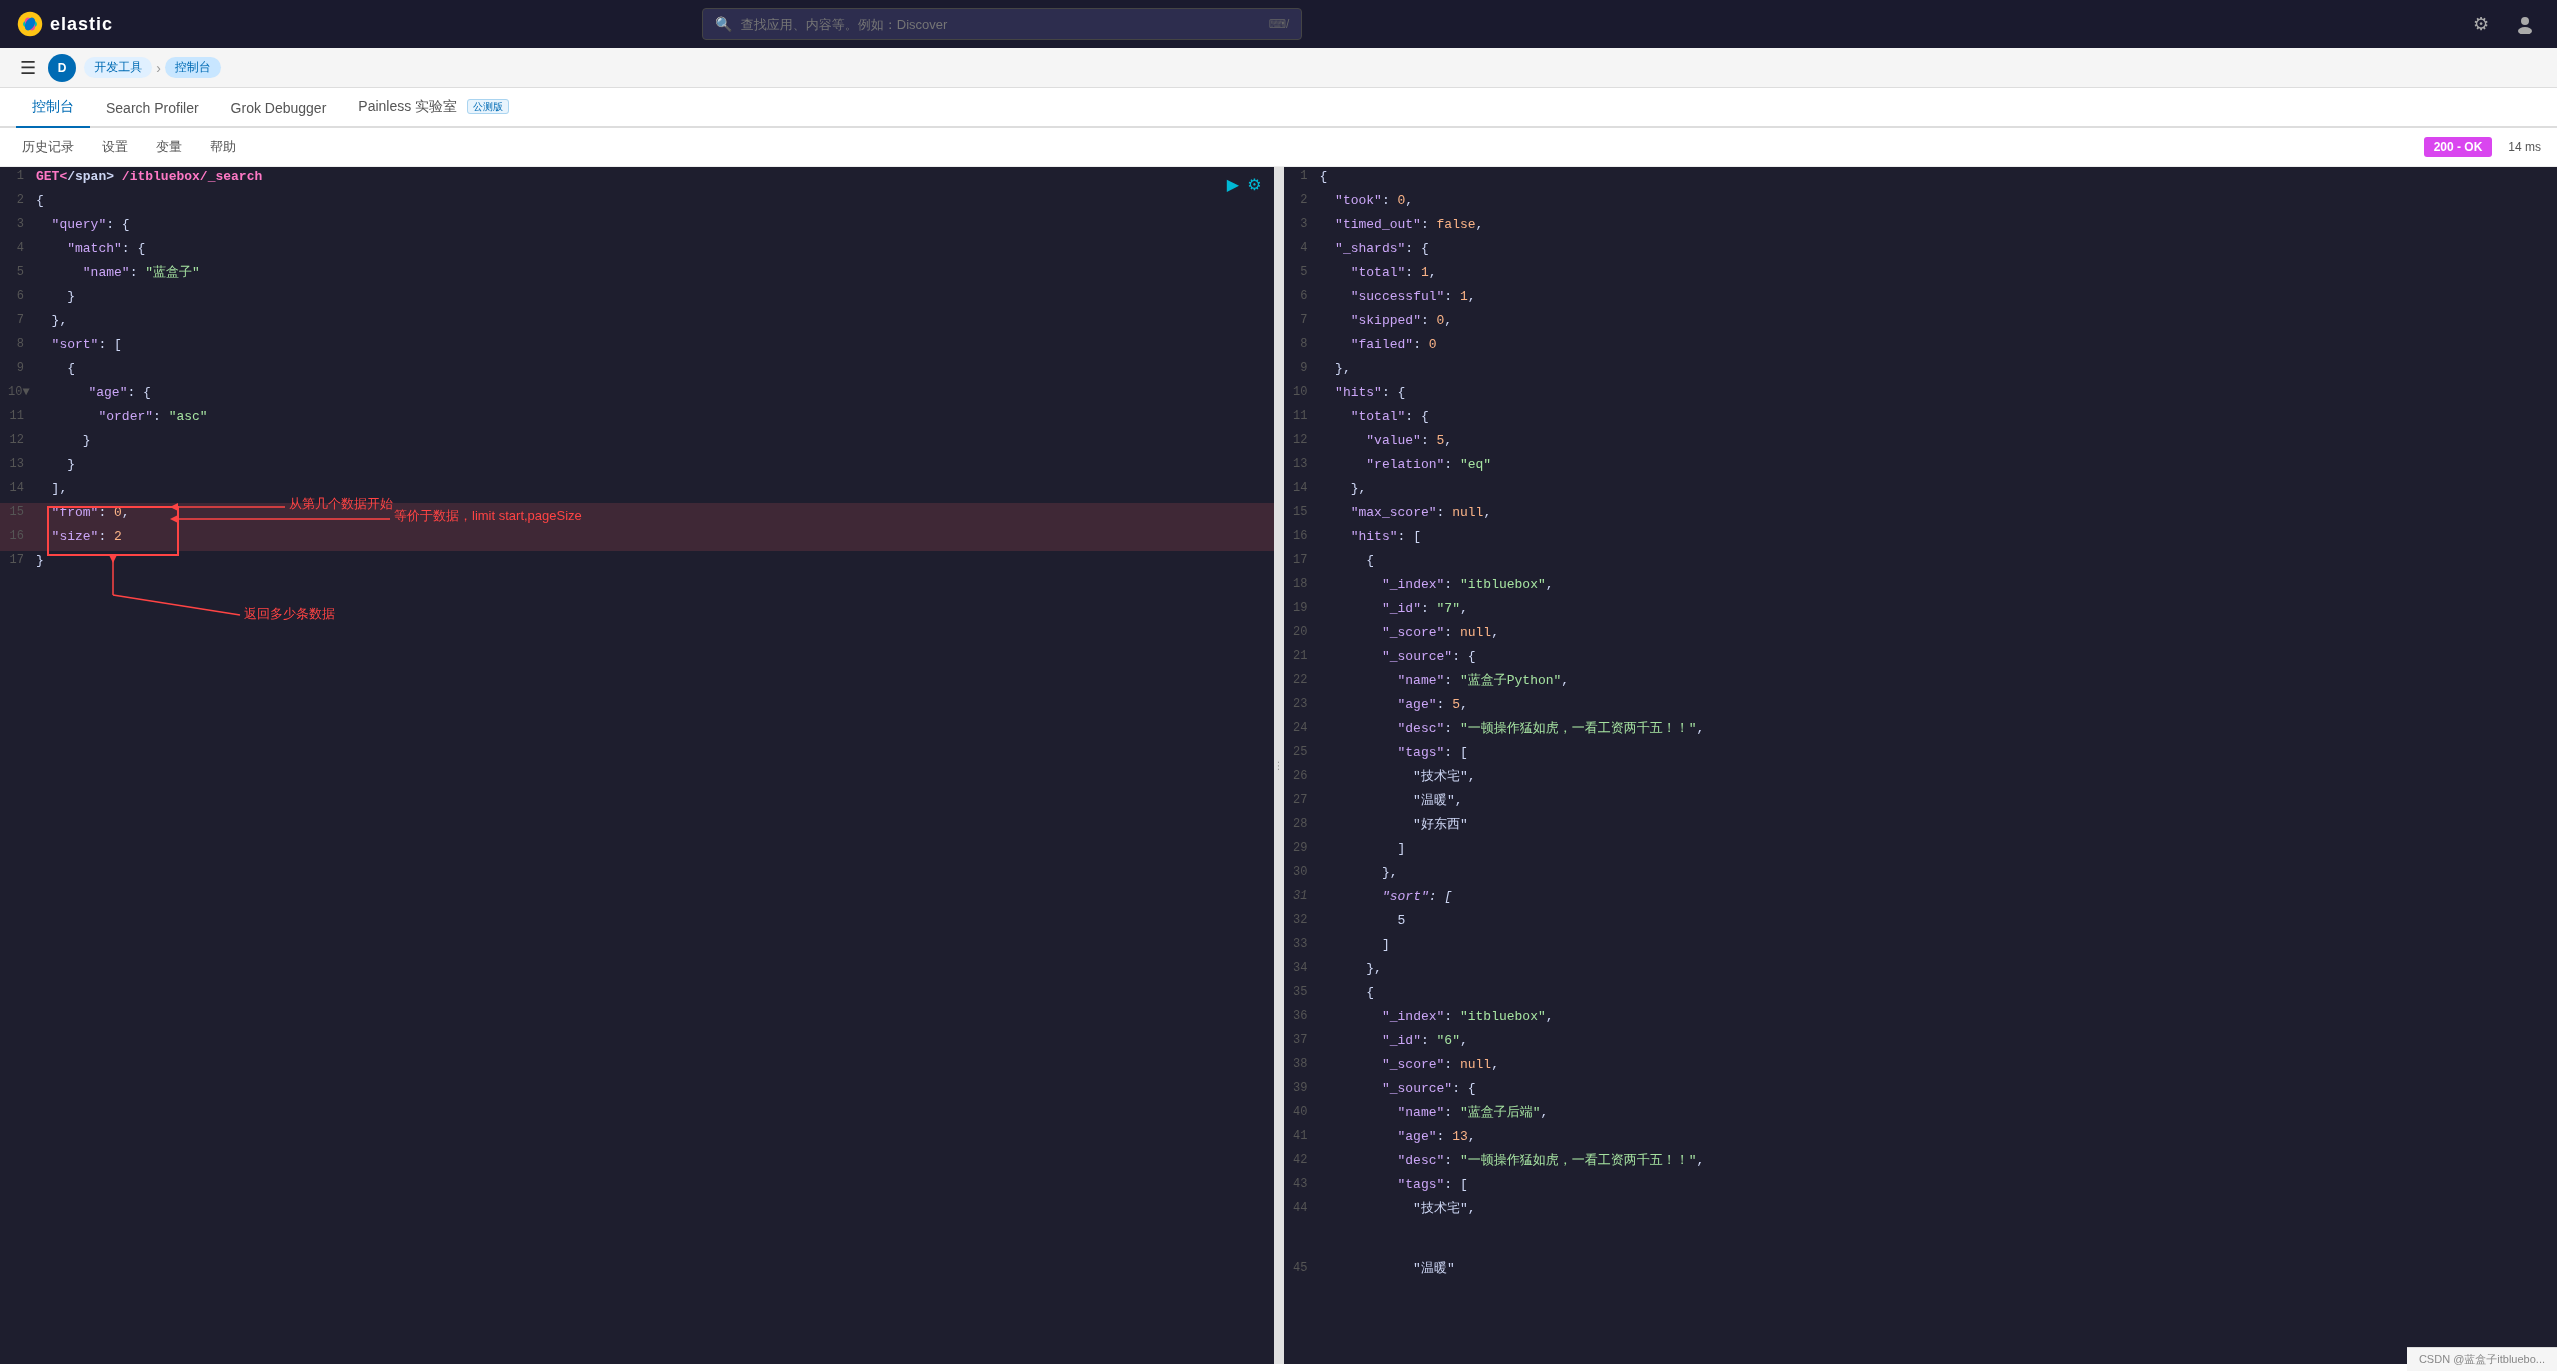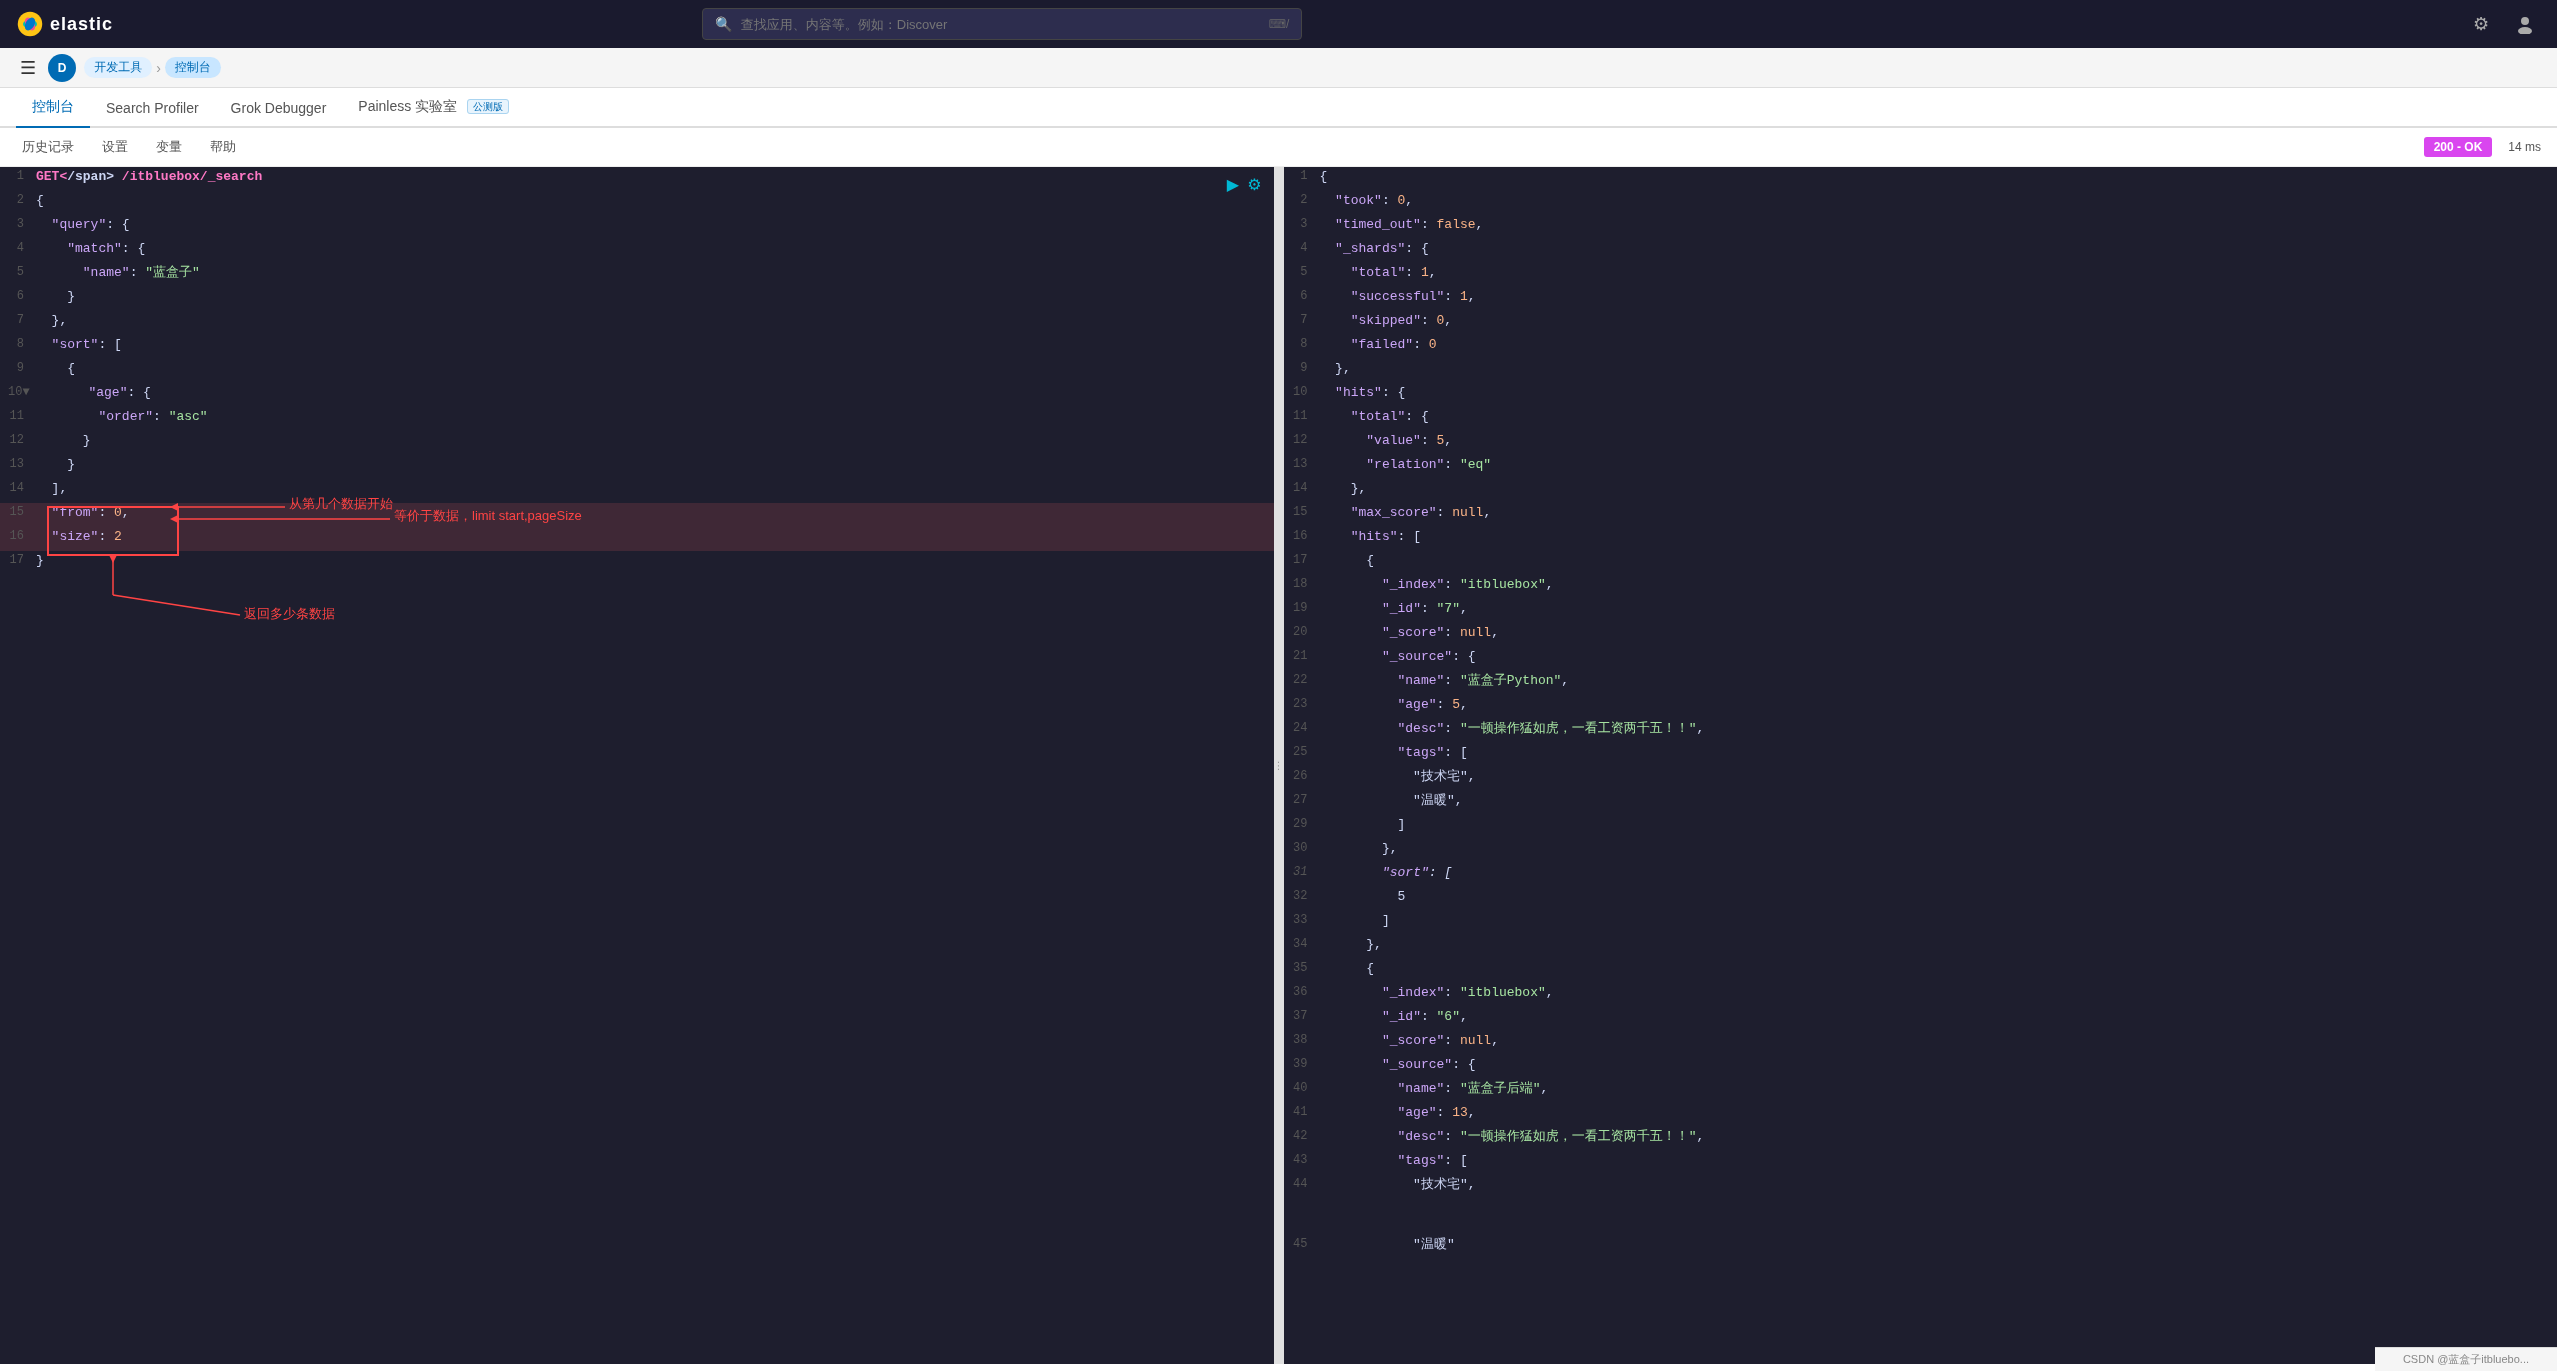--- a/index.html
+++ b/index.html
@@ -257,21 +257,21 @@
       overflow-y: auto;
       font-family: 'Courier New', monospace;
       font-size: 13px;
     }
 
     
     .footer {
       position: fixed;
       bottom: 0;
       right: 0;
-      padding: 4px 28px;
+      padding: 4px 12px;
       font-size: 11px;
       color: #888;
       background: #f5f5f5;
       border-top: 1px solid #ddd;
     }
 
     ::-webkit-scrollbar { width: 6px; height: 6px; }
     ::-webkit-scrollbar-track { background: #2a2a3e; }
     ::-webkit-scrollbar-thumb { background: #555; border-radius: 3px; }
   </style>
@@ -542,20 +542,24 @@
       </div>
       <div class="code-line" style="min-height: 24px;">
         <span class="line-num">26</span>
         <span class="code-content">            "技术宅",</span>
       </div>
       <div class="code-line" style="min-height: 24px;">
         <span class="line-num">27</span>
         <span class="code-content">            "温暖",</span>
       </div>
       <div class="code-line" style="min-height: 24px;">
+        <span class="line-num">28</span>
+        <span class="code-content">            "好东西"</span>
+      </div>
+      <div class="code-line" style="min-height: 24px;">
         <span class="line-num">29</span>
         <span class="code-content">          ]</span>
       </div>
       <div class="code-line" style="min-height: 24px;">
         <span class="line-num">30</span>
         <span class="code-content">        },</span>
       </div>
       <div class="code-line" style="min-height: 24px; font-style: italic;">
         <span class="line-num">31</span>
         <span class="code-content">        <span style="color:#cba6f7">"sort"</span>: [</span>

